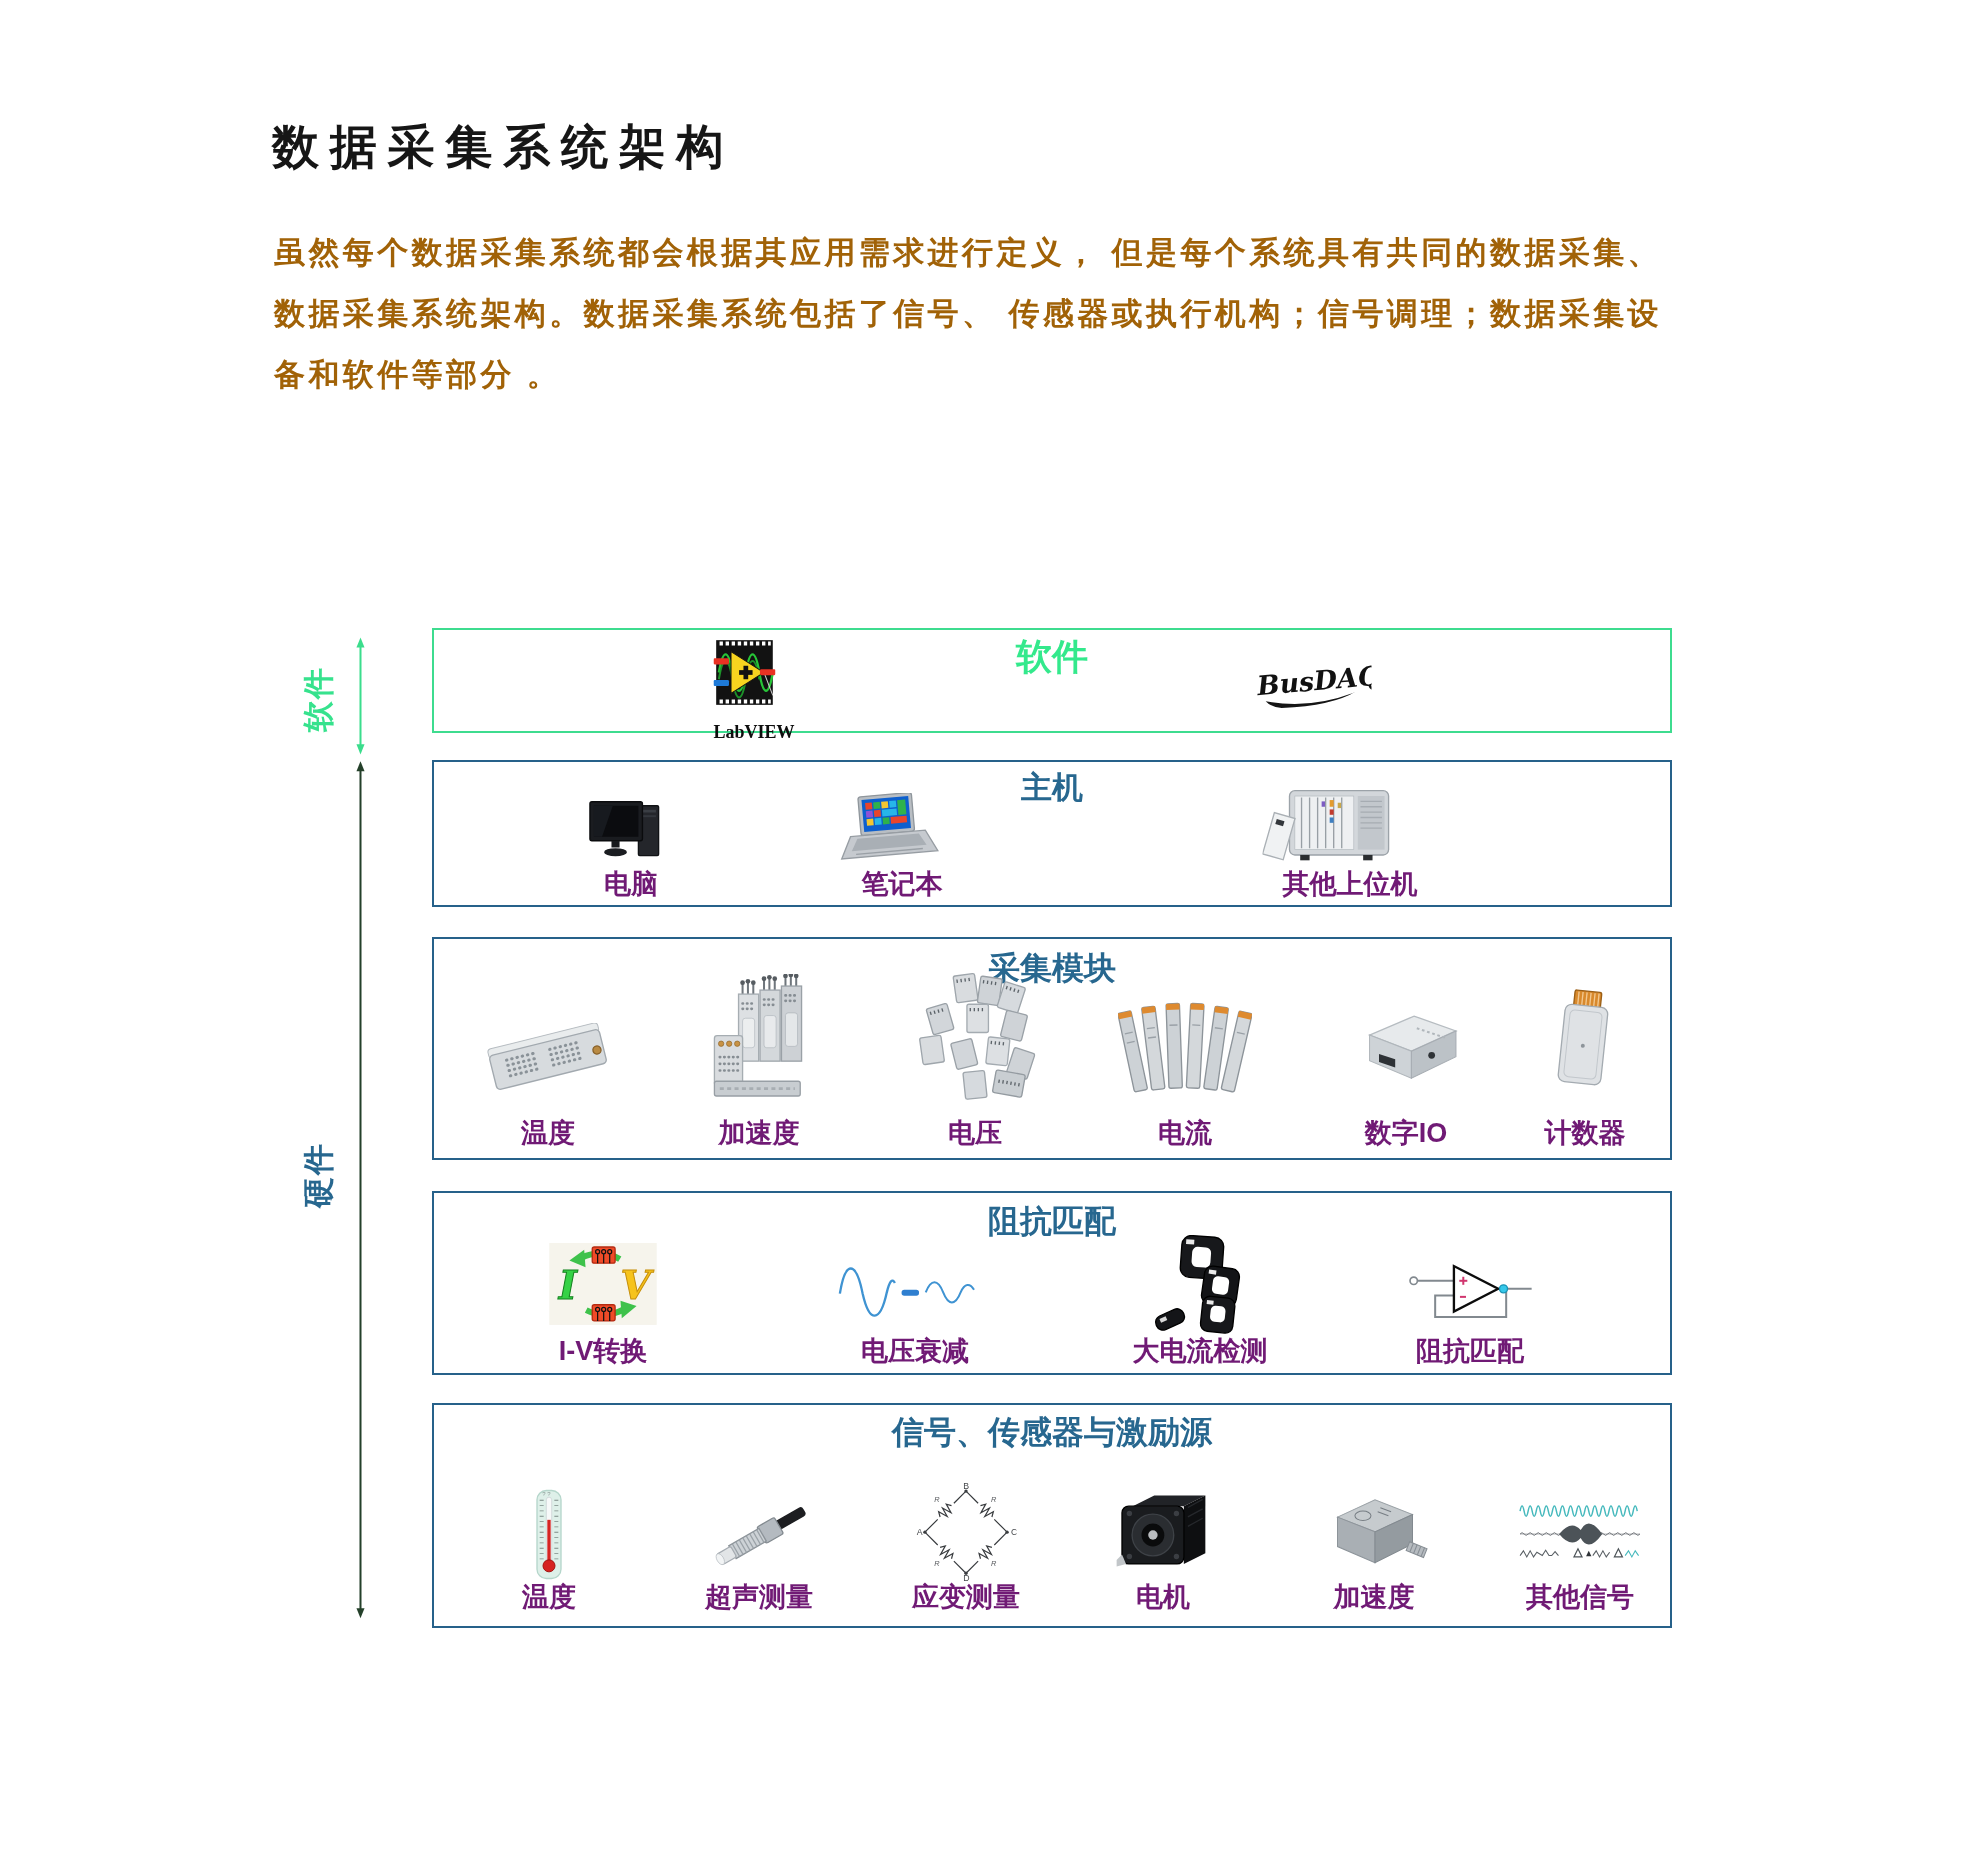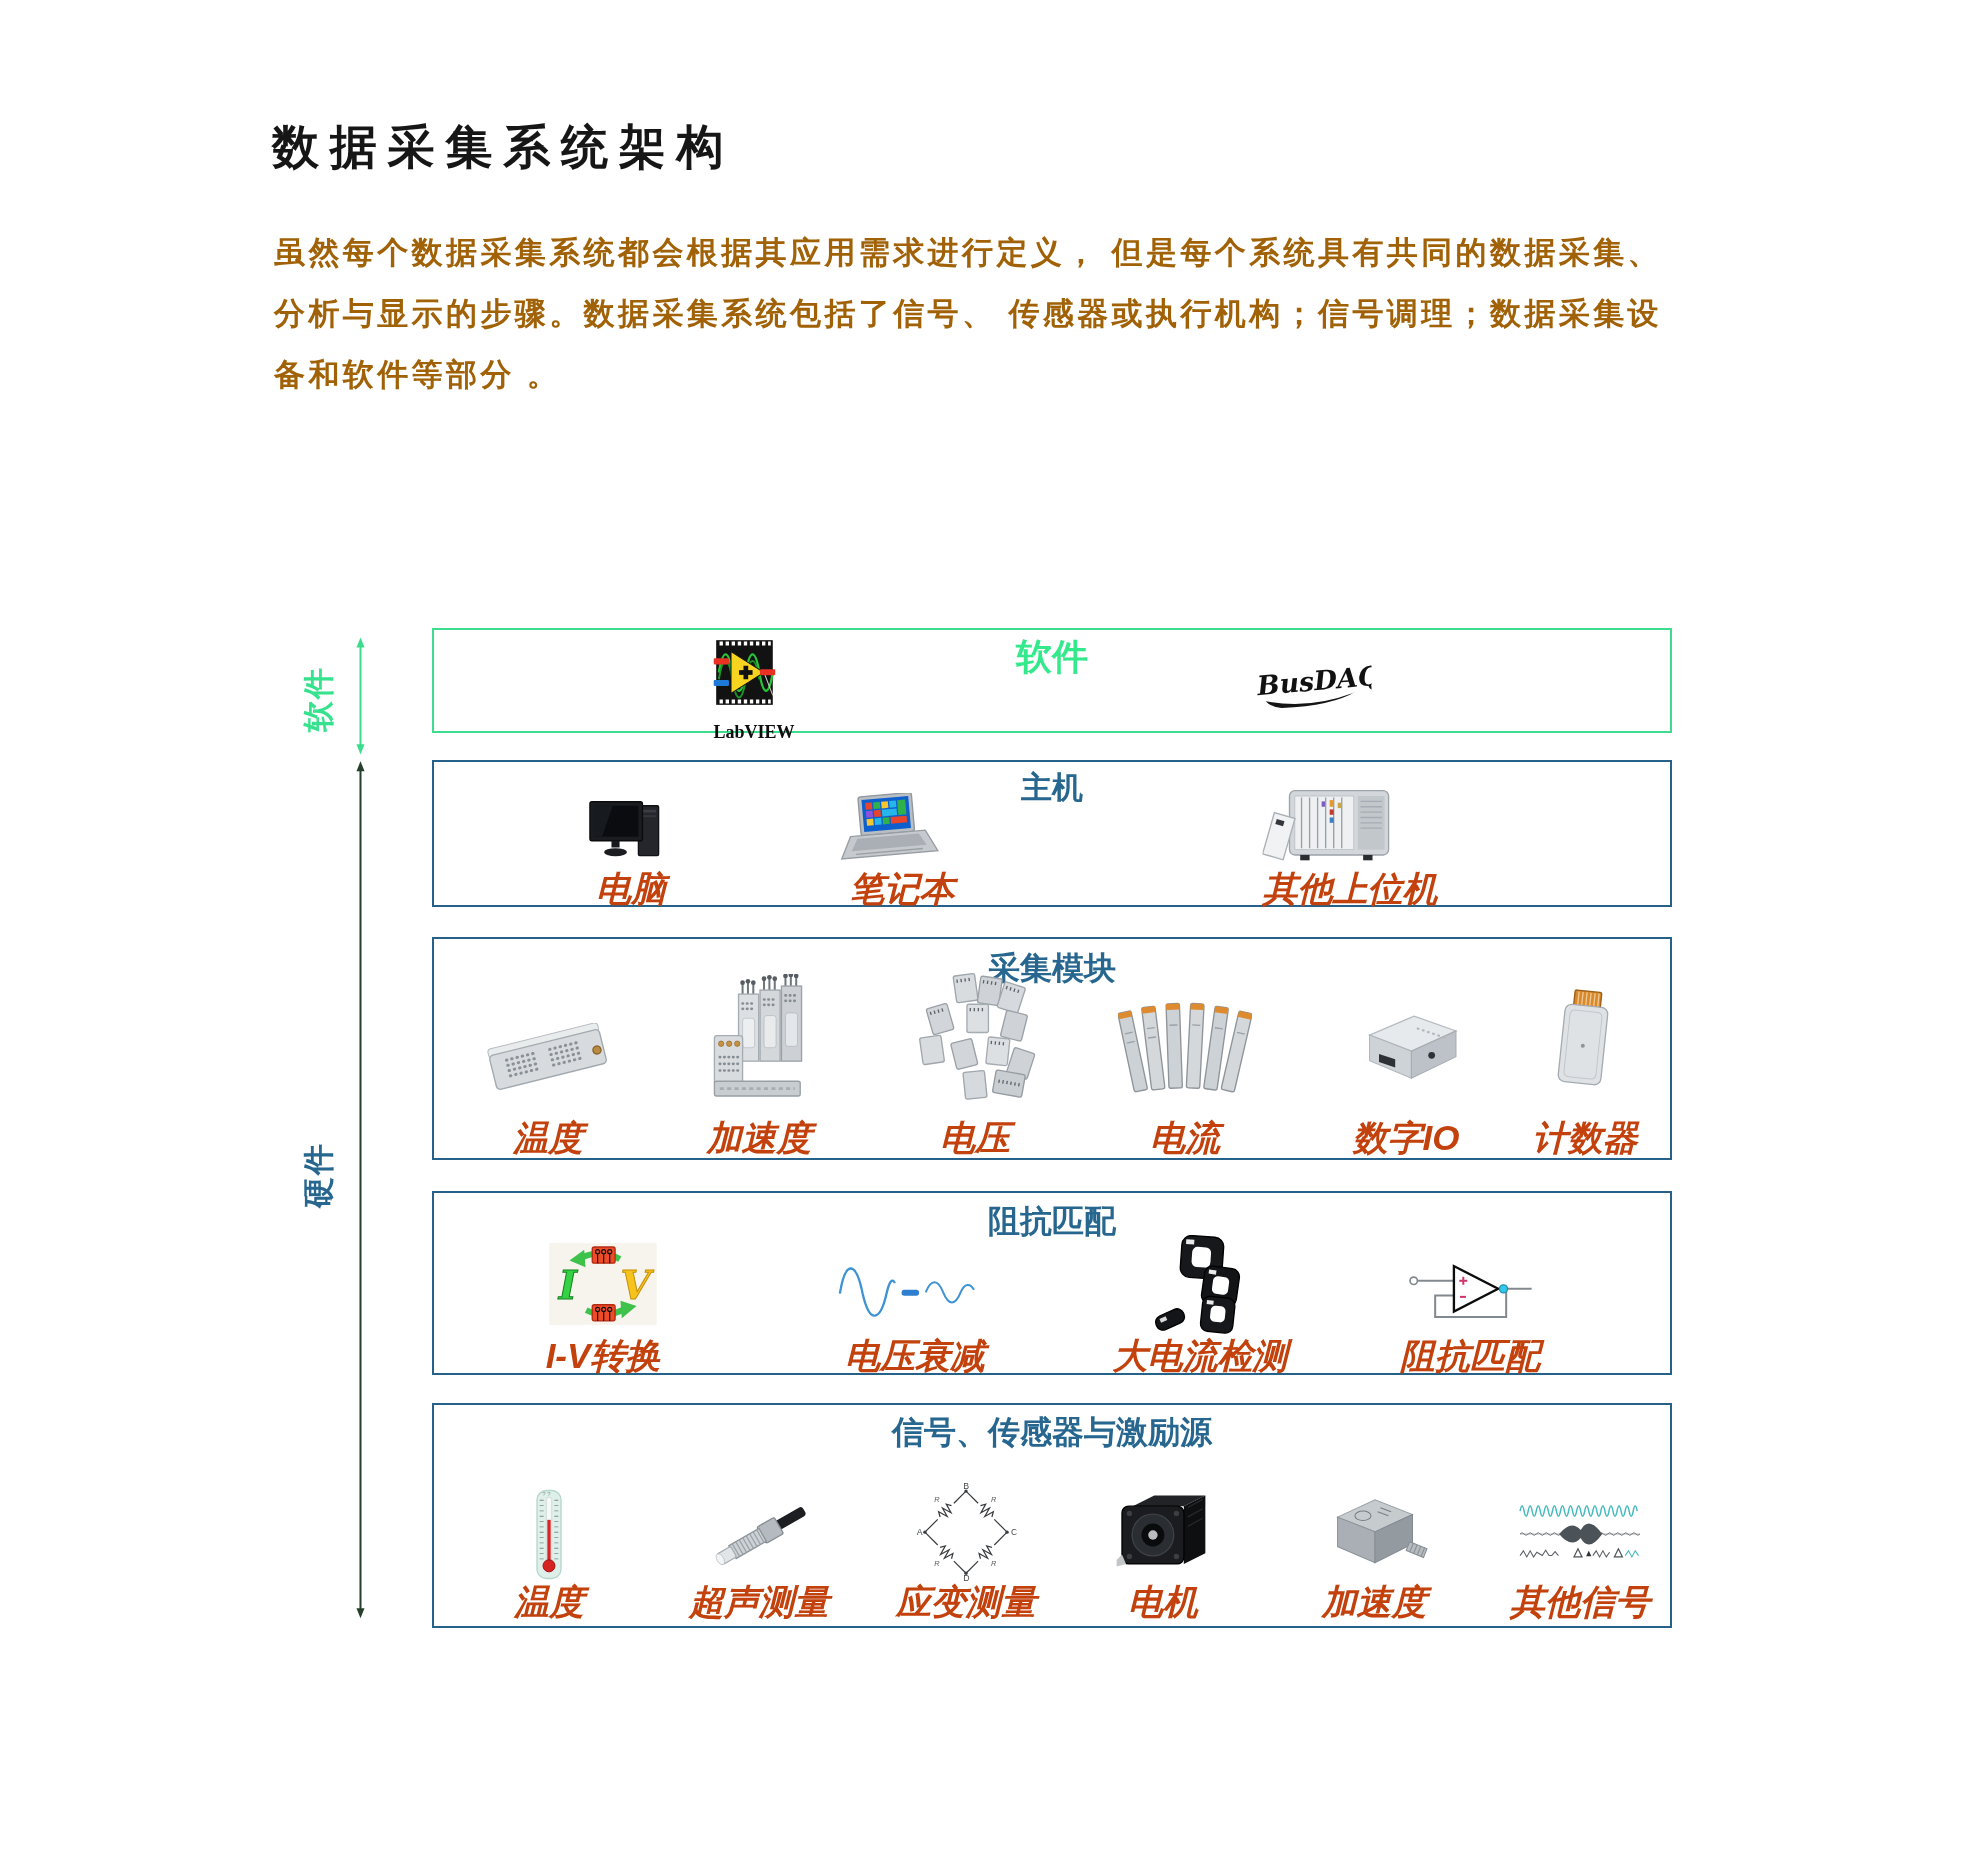--- a/index.html
+++ b/index.html
@@ -9,40 +9,40 @@
              color:#161616;letter-spacing:10.8px;white-space:nowrap;}
   .para{position:absolute;left:274px;top:222px;width:1506px;font-size:31px;font-weight:700;
         color:#a16207;letter-spacing:3.4px;}
   .para div{line-height:61px;white-space:nowrap;}
   .box{position:absolute;left:432px;width:1240px;background:#fff;box-sizing:border-box;}
   .blue-box{border:2px solid #26618a;border-top-width:2.7px;border-bottom-width:2.7px;}
   .green-box{border:2px solid #3edc8f;}
   .btitle{position:absolute;left:432px;width:1240px;text-align:center;font-weight:700;
           color:#27678f;white-space:nowrap;}
   .btitle.green{color:#33e98c;}
-  .ilabel{position:absolute;transform:translateX(-50%);font-size:35px;font-weight:700;
-          color:#c2410c;white-space:nowrap;font-style:italic;}
+  .ilabel{position:absolute;transform:translateX(-50%);font-size:27px;font-weight:700;
+          color:#701a75;white-space:nowrap;}
   .icon{position:absolute;transform:translateX(-50%);line-height:0;}
   .anchor{position:absolute;width:0;height:0;}
   .vlabel{position:absolute;left:0;top:0;transform:translate(-50%,-50%) rotate(-90deg);
           white-space:nowrap;font-size:31px;font-weight:700;letter-spacing:2px;}
   .vlabel.sw{color:#36e28d;}
   .vlabel.hw{color:#27678f;}
   .lv-text{font-family:"Liberation Serif",serif;font-weight:700;font-size:18px;color:#0e0e0e;
            text-align:center;letter-spacing:0;line-height:1.1;margin-top:18px;}
 </style>
 </head>
 <body>
 
 <div class="page">
 
   <div class="doc-title">数据采集系统架构</div>
   <div class="para">
     <div>虽然每个数据采集系统都会根据其应用需求进行定义， 但是每个系统具有共同的数据采集、</div>
-    <div>分析与显示的步骤。数据采集系统包括了信号、 传感器或执行机构；信号调理；数据采集设</div>
+    <div>数据采集系统架构。数据采集系统包括了信号、 传感器或执行机构；信号调理；数据采集设</div>
     <div>备和软件等部分 。</div>
   </div>
 
   <svg class="icon" style="left:349px;top:632px;transform:none" width="23" height="999" viewBox="0 0 34 1485">
     <g>
       <line x1="17" y1="20" x2="17" y2="170" stroke="#3bdd8c" stroke-width="3"></line>
       <polygon points="11,23 17,8 23,23" fill="#3bdd8c"></polygon>
       <polygon points="11,167 17,182 23,167" fill="#3bdd8c"></polygon>
     </g>
     <g>

